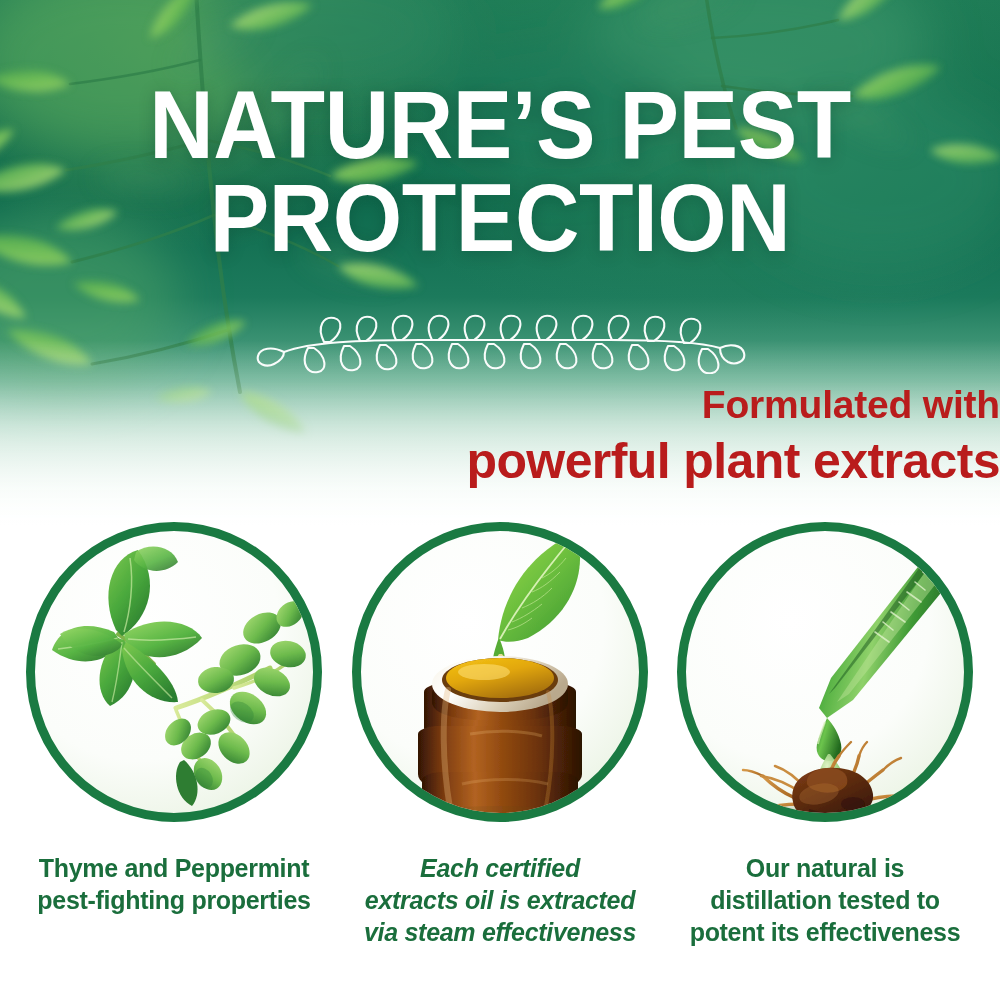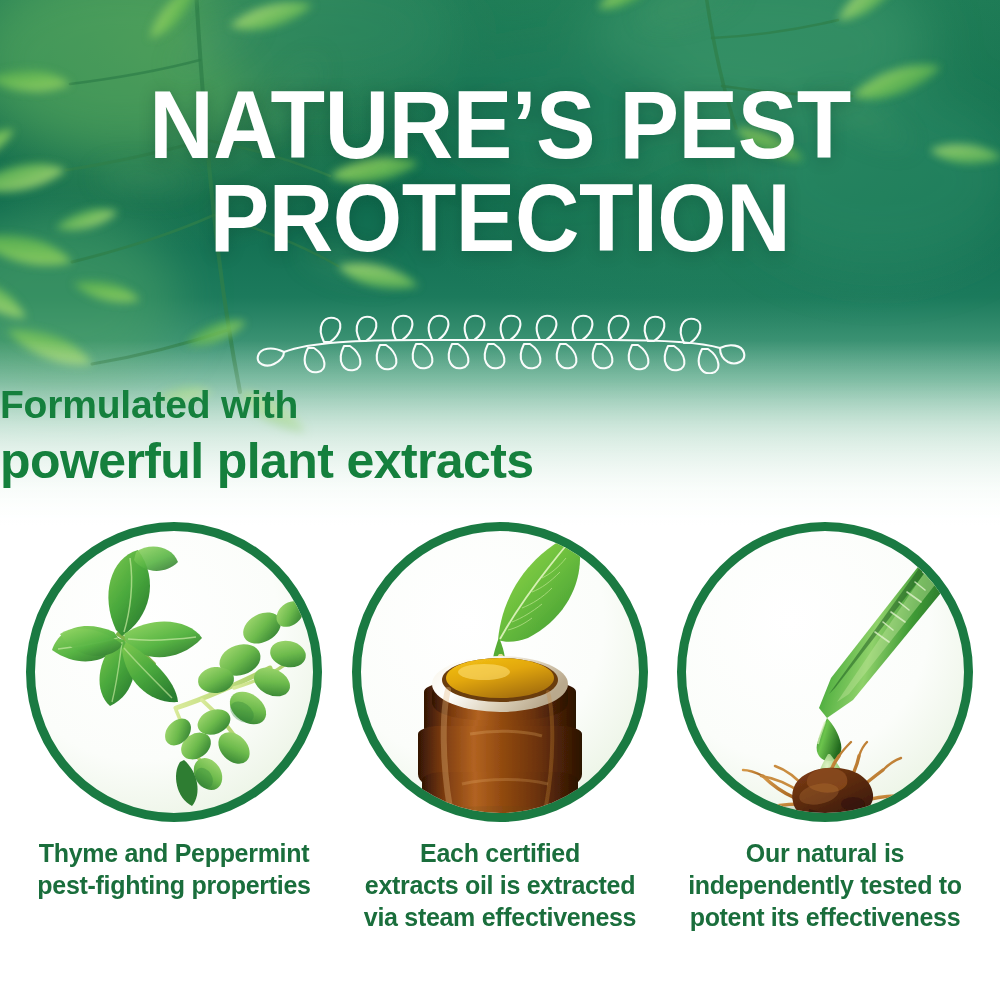--- a/index.html
+++ b/index.html
@@ -84,22 +84,22 @@
     width: 500px;
     height: 62px;
   }
 
   
   .subtitle {
     position: absolute;
     left: 0;
     top: 382px;
     width: 1000px;
-    text-align: left;
-    color: #15803d;
+    text-align: right;
+    color: #b91c1c;
   }
   .sub-small {
     display: block;
     font-size: 39px;
     font-weight: bold;
     line-height: 1.18;
     letter-spacing: -0.2px;
   }
   .sub-large {
     display: block;
@@ -117,21 +117,21 @@
     top: 522px;
     width: 1000px;
     height: 440px;
   }
   .feature {
     position: absolute;
     top: 0;
     width: 330px;
   }
   .feature.f1 { left: 9px; }
-  .feature.f2 { left: 335px; }
+  .feature.f2 { left: 335px; font-style: italic; }
   .feature.f3 { left: 660px; }
 
   .circle {
     position: relative;
     width: 296px;
     height: 300px;
     margin: 0 auto;
     border: 9px solid #1a7a42;
     border-radius: 50%;
     background: radial-gradient(ellipse 95% 95% at 38% 32%, #ffffff 0%, #fbfdfa 52%, #eaf3e3 82%, #dcecd2 100%);
@@ -139,21 +139,21 @@
     overflow: hidden;
   }
   .circle-art {
     position: absolute;
     inset: -9px;
     width: 296px;
     height: 300px;
   }
 
   .caption {
-    margin-top: 16px;
+    margin-top: 31px;
     text-align: center;
     color: #1a6e3c;
     font-size: 25px;
     font-weight: bold;
     line-height: 1.27;
     letter-spacing: -0.3px;
   }
   .caption span { display: block; white-space: nowrap; }
 </style>
 </head>
@@ -635,19 +635,19 @@
             <path d="M130,262 C128,252 140,246 152,246 C164,246 172,252 170,262 C166,270 152,272 144,270 C136,268 132,266 130,262 Z" fill="#8a4a1c" opacity="0.85"></path>
 
             <ellipse cx="142" cy="272" rx="20" ry="10" fill="#b0713a" opacity="0.35" transform="rotate(-12 142 272)"></ellipse>
             <ellipse cx="176" cy="282" rx="12" ry="7" fill="#2b1006" opacity="0.5"></ellipse>
             <path d="M132,288 C148,294 170,294 188,286" stroke="#2a1005" stroke-width="2" fill="none" opacity="0.5"></path>
           </g>
         </svg>
       </div>
       <div class="caption">
         <span>Our natural is</span>
-        <span>independently tested to</span>
+        <span>distillation tested to</span>
         <span>potent its effectiveness</span>
       </div>
     </div>
 
   </div>
 </div>
 
 </body></html>

